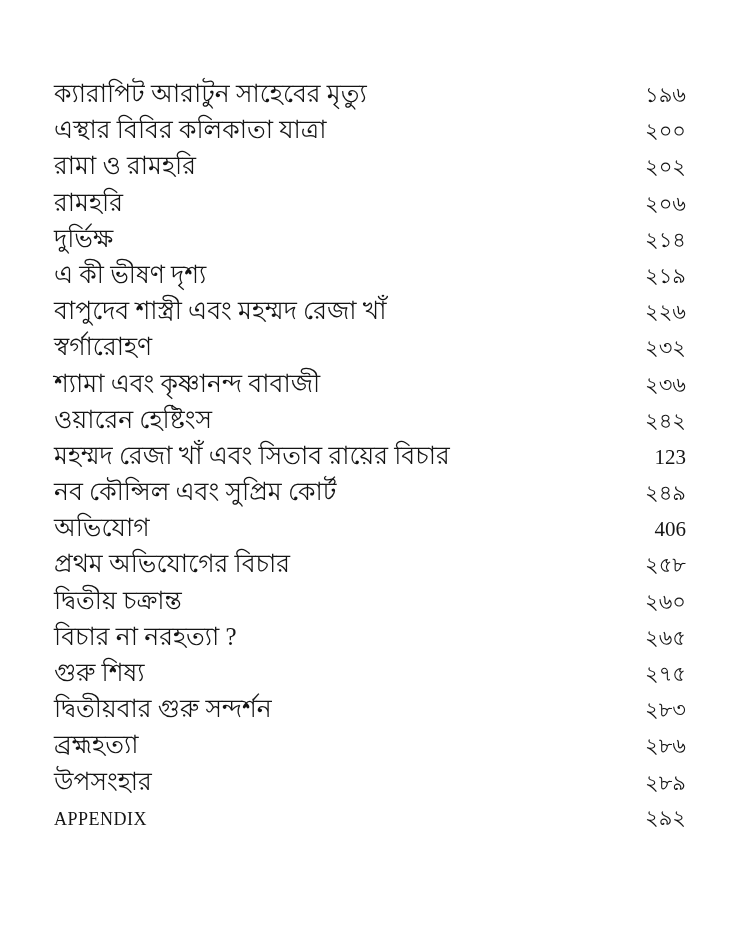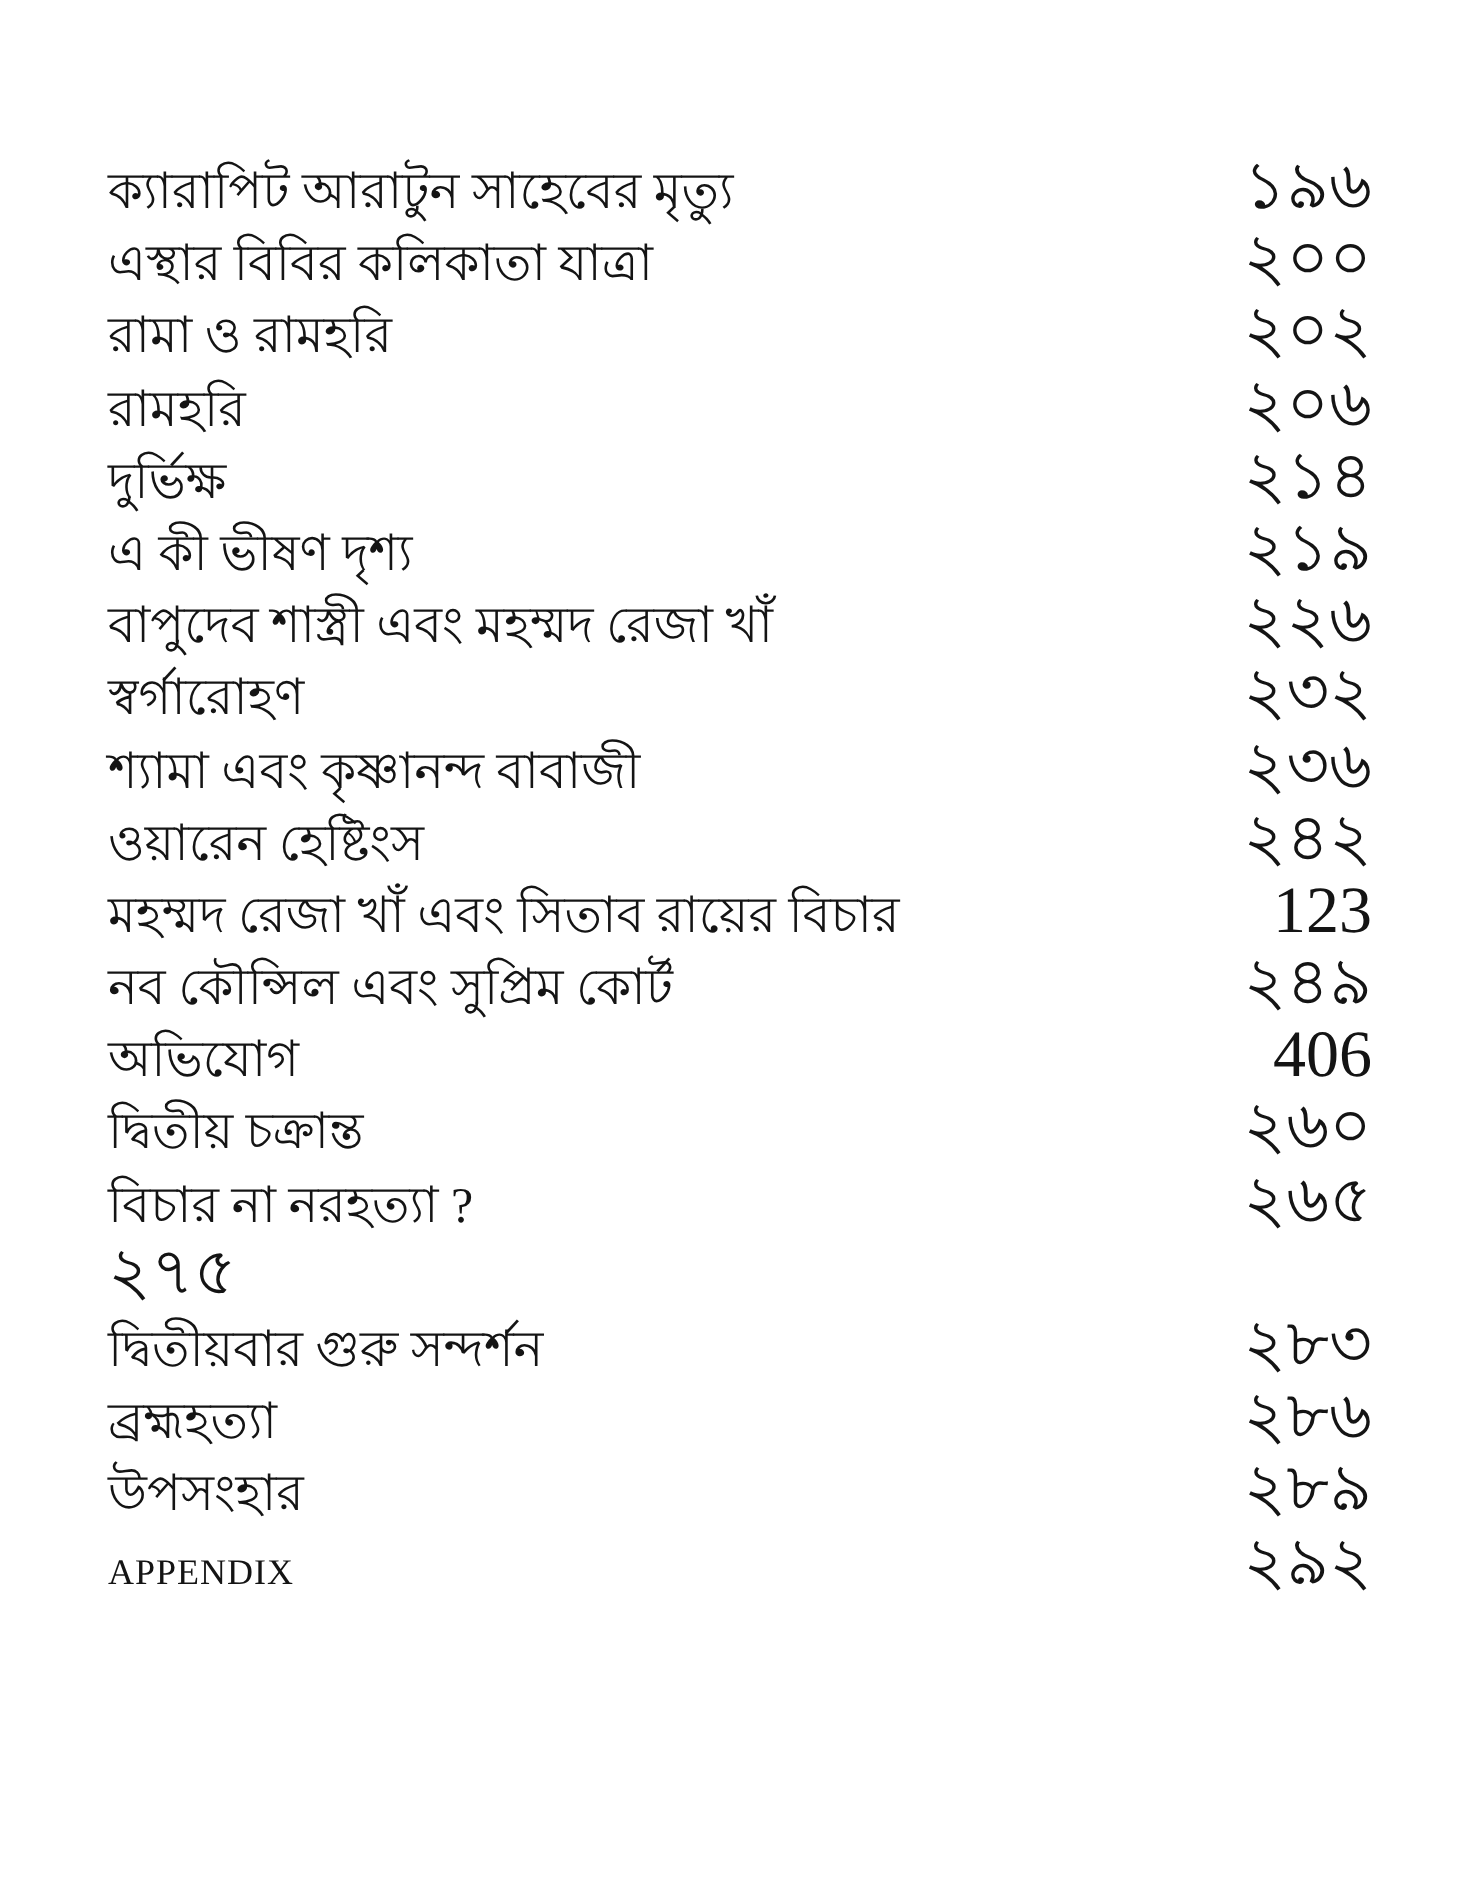--- a/index.html
+++ b/index.html
@@ -29,21 +29,21 @@
     height: 36.2px;
     font-size: 25px;
     line-height: 36.2px;
     white-space: nowrap;
   }
   .toc-title {
     text-align: center;
   }
   .toc-page-num {
     text-align: right;
-    font-size: 33px;
+    font-size: 21px;
   }
   .toc-row.latin .toc-title {
     font-family: "Liberation Serif", serif;
     font-size: 18px;
     letter-spacing: 0.5px;
   }
 </style>
 </head>
 <body>
 
@@ -95,28 +95,33 @@
   </div>
       <div class="toc-row">
     <span class="toc-title">নব কৌন্সিল এবং সুপ্রিম কোর্ট</span>
     <span class="toc-page-num">২৪৯</span>
   </div>
       <div class="toc-row">
     <span class="toc-title">অভিযোগ</span>
     <span class="toc-page-num">406</span>
   </div>
       <div class="toc-row">
+    <span class="toc-title">প্রথম অভিযোগের বিচার</span>
+    <span class="toc-page-num">২৫৮</span>
+  </div>
+      <div class="toc-row">
     <span class="toc-title">দ্বিতীয় চক্রান্ত</span>
     <span class="toc-page-num">২৬০</span>
   </div>
       <div class="toc-row">
     <span class="toc-title">বিচার না নরহত্যা ?</span>
     <span class="toc-page-num">২৬৫</span>
   </div>
       <div class="toc-row">
+    <span class="toc-title">গুরু শিষ্য</span>
     <span class="toc-page-num">২৭৫</span>
   </div>
       <div class="toc-row">
     <span class="toc-title">দ্বিতীয়বার গুরু সন্দর্শন</span>
     <span class="toc-page-num">২৮৩</span>
   </div>
       <div class="toc-row">
     <span class="toc-title">ব্রহ্মহত্যা</span>
     <span class="toc-page-num">২৮৬</span>
   </div>

